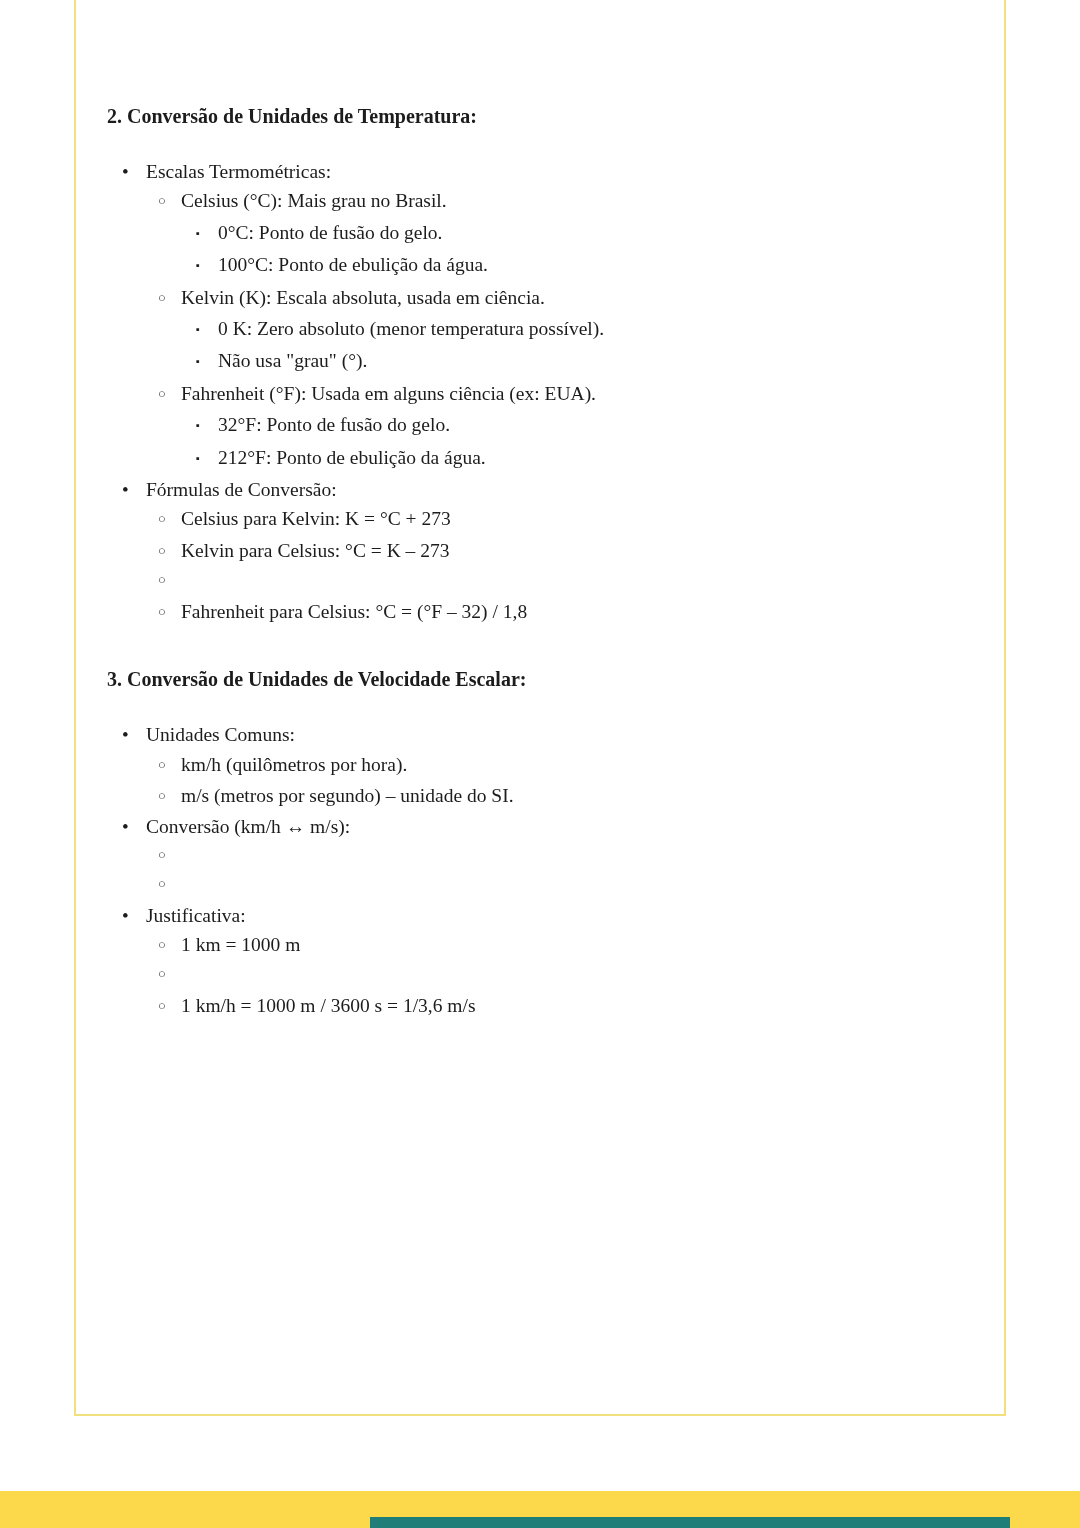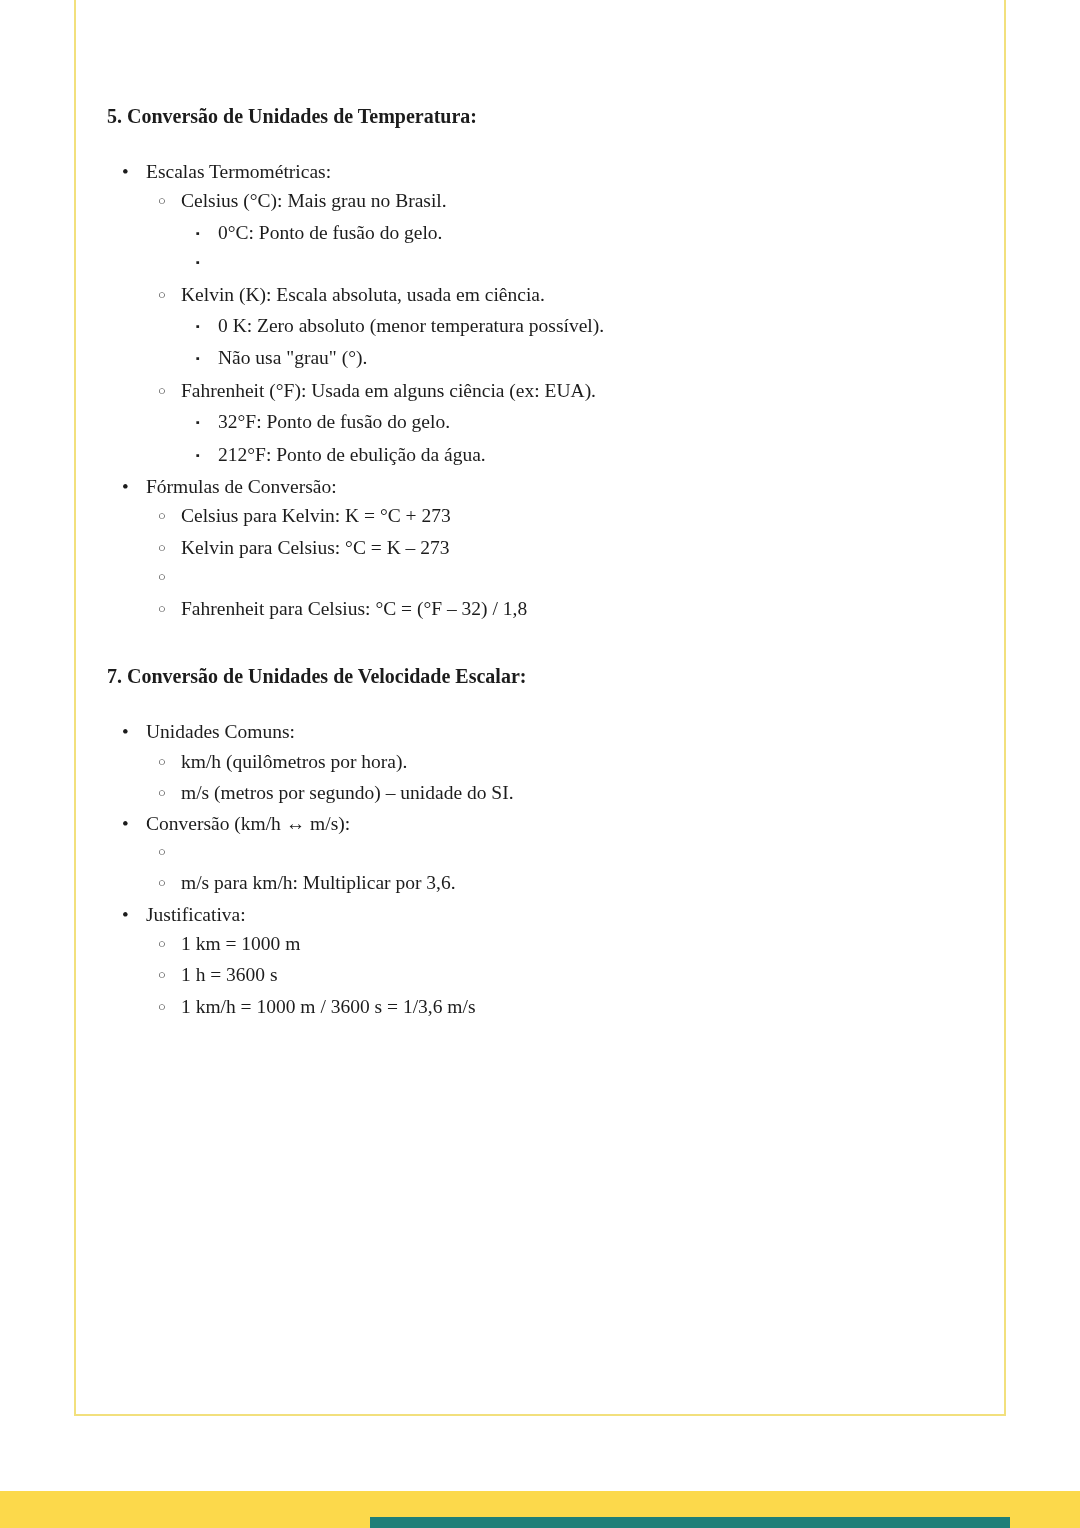--- a/index.html
+++ b/index.html
@@ -42,36 +42,37 @@
     position:absolute; left:370px; bottom:0; width:640px; height:11px;
     background:var(--bar,#1f7f78);
   }
 </style>
 </head>
 <body>
 
 <div class="page-frame"></div>
 
 <div class="doc-content">
-    <div class="section-heading">5. Conversão de Unidades de Temperatura:</div>
+    <div class="section-heading">2. Conversão de Unidades de Temperatura:</div>
     <div class="list">
       <div class="li level-1">
         <span class="marker">•</span>
         <span class="txt">Escalas Termométricas:</span>
       </div>
       <div class="li level-2">
         <span class="marker">○</span>
         <span class="txt">Celsius (°C): Mais grau no Brasil.</span>
       </div>
       <div class="li level-3">
         <span class="marker">▪</span>
         <span class="txt">0°C: Ponto de fusão do gelo.</span>
       </div>
       <div class="li level-3">
         <span class="marker">▪</span>
+        <span class="txt">100°C: Ponto de ebulição da água.</span>
       </div>
       <div class="li level-2">
         <span class="marker">○</span>
         <span class="txt">Kelvin (K): Escala absoluta, usada em ciência.</span>
       </div>
       <div class="li level-3">
         <span class="marker">▪</span>
         <span class="txt">0 K: Zero absoluto (menor temperatura possível).</span>
       </div>
       <div class="li level-3">
@@ -103,21 +104,21 @@
         <span class="txt">Kelvin para Celsius: °C = K – 273</span>
       </div>
       <div class="li level-2">
         <span class="marker">○</span>
       </div>
       <div class="li level-2">
         <span class="marker">○</span>
         <span class="txt">Fahrenheit para Celsius: °C = (°F – 32) / 1,8</span>
       </div>
     </div>
-    <div class="section-heading">7. Conversão de Unidades de Velocidade Escalar:</div>
+    <div class="section-heading">3. Conversão de Unidades de Velocidade Escalar:</div>
     <div class="list">
       <div class="li level-1">
         <span class="marker">•</span>
         <span class="txt">Unidades Comuns:</span>
       </div>
       <div class="li level-2">
         <span class="marker">○</span>
         <span class="txt">km/h (quilômetros por hora).</span>
       </div>
       <div class="li level-2">
@@ -126,33 +127,31 @@
       </div>
       <div class="li level-1">
         <span class="marker">•</span>
         <span class="txt">Conversão (km/h ↔ m/s):</span>
       </div>
       <div class="li level-2">
         <span class="marker">○</span>
       </div>
       <div class="li level-2">
         <span class="marker">○</span>
-        <span class="txt">m/s para km/h: Multiplicar por 3,6.</span>
       </div>
       <div class="li level-1">
         <span class="marker">•</span>
         <span class="txt">Justificativa:</span>
       </div>
       <div class="li level-2">
         <span class="marker">○</span>
         <span class="txt">1 km = 1000 m</span>
       </div>
       <div class="li level-2">
         <span class="marker">○</span>
-        <span class="txt">1 h = 3600 s</span>
       </div>
       <div class="li level-2">
         <span class="marker">○</span>
         <span class="txt">1 km/h = 1000 m / 3600 s = 1/3,6 m/s</span>
       </div>
     </div>
   </div>
 
 <div class="bottom-band"></div>
 <div class="bottom-teal-bar"></div>

